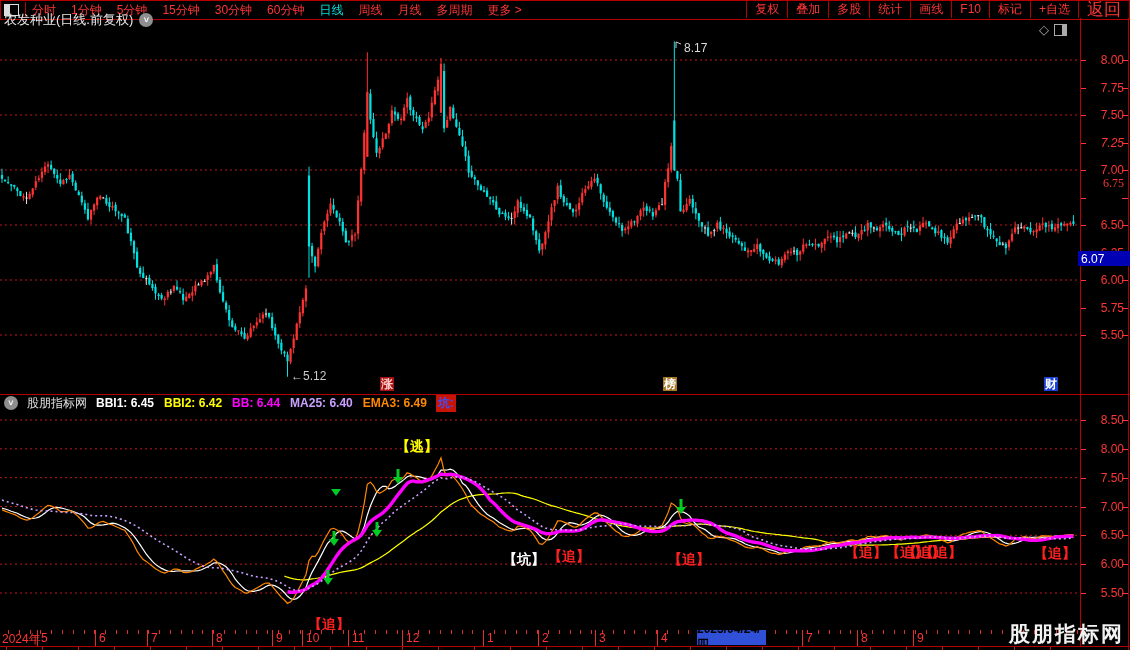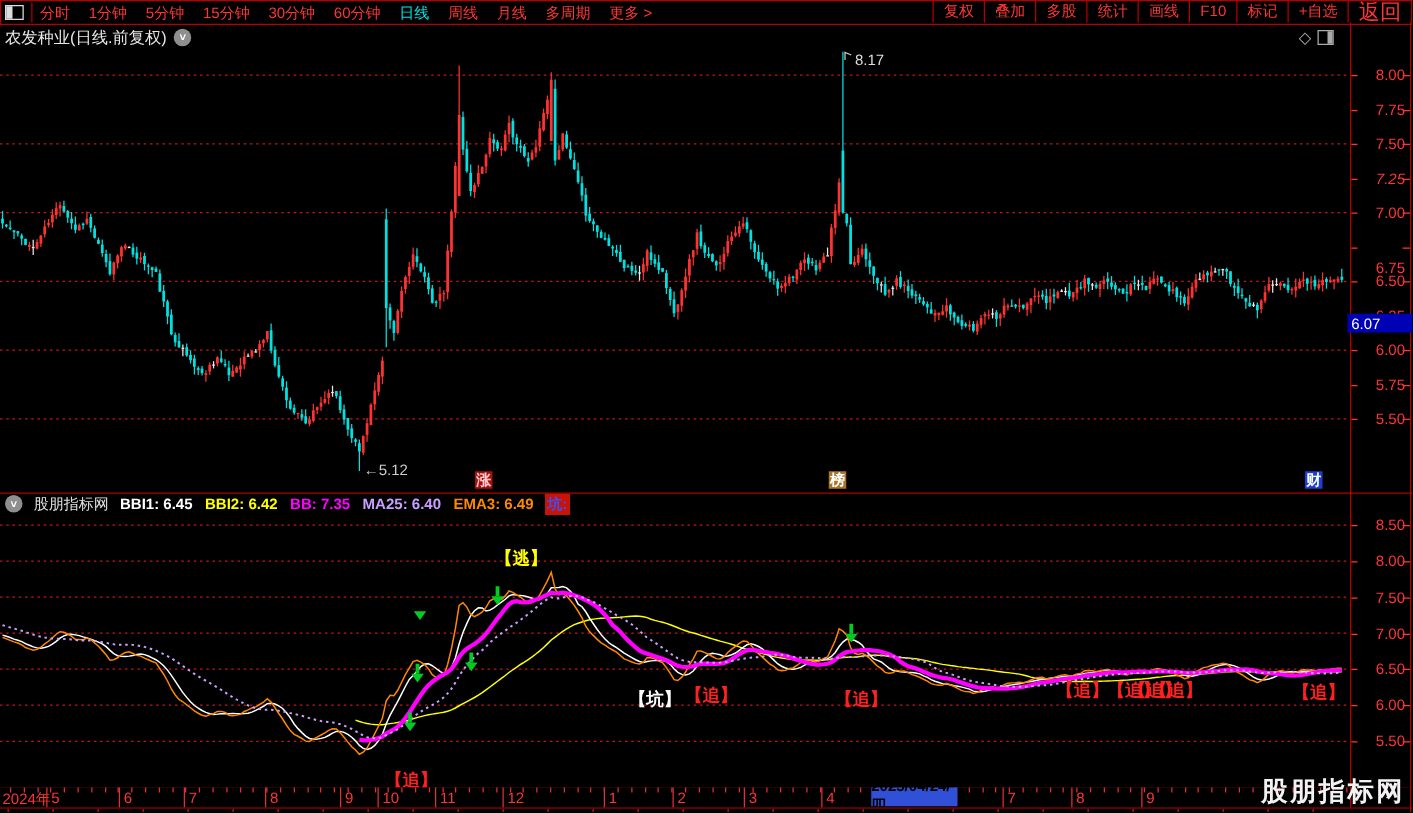--- a/index.html
+++ b/index.html
@@ -10,21 +10,21 @@
           display:flex;align-items:center;font-size:12px;color:#ff3535;background:#000;}
   #tf-icon{width:13px;height:10px;border:1px solid #ddd;margin:0 6px 0 3px;position:relative;}
   #tf-icon:before{content:"";position:absolute;left:0;top:0;width:5px;height:100%;background:#ddd;}
   .tfsep{width:1px;height:16px;background:#b40000;margin-right:6px;}
   #tflist{display:flex;gap:15px;}
   .tf{cursor:pointer;white-space:nowrap;}
   .tf.active{color:#00e2e2;}
   #rmenu{position:absolute;right:0;top:0;height:18px;display:flex;align-items:stretch;}
   .rm{display:flex;align-items:center;padding:0 8px;border-left:1px solid #b40000;cursor:pointer;white-space:nowrap;}
   
-  #titlerow{position:absolute;left:4px;top:21px;color:#e8e8e8;font-size:13px;display:flex;align-items:center;gap:6px;}
+  #titlerow{position:absolute;left:4px;top:11px;color:#e8e8e8;font-size:13px;display:flex;align-items:center;gap:6px;}
   .circ{width:14px;height:14px;border-radius:50%;background:#8f8f8f;color:#fff;font-size:9px;
         display:inline-flex;align-items:center;justify-content:center;font-weight:bold;}
   #titleicons{position:absolute;left:1039px;top:22px;display:flex;gap:5px;align-items:center;color:#aaa;font-size:13px;}
   #splitsq{width:11px;height:10px;border:1px solid #aaa;position:relative;}
   #splitsq:before{content:"";position:absolute;right:0;top:0;width:4px;height:100%;background:#aaa;}
   
   .hline{position:absolute;left:0;width:1130px;height:1px;background:#b40000;}
   .vline{position:absolute;width:1px;background:#b40000;}
   
   .axlab{position:absolute;color:#ff3535;font-size:12px;width:44px;text-align:right;}
@@ -825,21 +825,21 @@
       <div class="tick" style="left: 1122px; top: 87.5px; width: 6px;"></div>
       <div class="axlab" style="left: 1080px; top: 108px;">7.50</div>
       <div class="tick" style="left: 1081px; top: 115px; width: 5px;"></div>
       <div class="tick" style="left: 1122px; top: 115px; width: 6px;"></div>
       <div class="axlab" style="left: 1080px; top: 135.5px; font-style: italic;">7.25</div>
       <div class="tick" style="left: 1081px; top: 142.5px; width: 5px;"></div>
       <div class="tick" style="left: 1122px; top: 142.5px; width: 6px;"></div>
       <div class="axlab" style="left: 1080px; top: 163px;">7.00</div>
       <div class="tick" style="left: 1081px; top: 170px; width: 5px;"></div>
       <div class="tick" style="left: 1122px; top: 170px; width: 6px;"></div>
-      <div class="axlab" style="left: 1080px; top: 207px;">6.75</div>
+      <div class="axlab" style="left: 1080px; top: 176px; font-family: Liberation Serif, serif;">6.75</div>
       <div class="tick" style="left: 1081px; top: 197.5px; width: 5px;"></div>
       <div class="tick" style="left: 1122px; top: 197.5px; width: 6px;"></div>
       <div class="axlab" style="left: 1080px; top: 218px;">6.50</div>
       <div class="tick" style="left: 1081px; top: 225px; width: 5px;"></div>
       <div class="tick" style="left: 1122px; top: 225px; width: 6px;"></div>
       <div class="axlab" style="left: 1080px; top: 245.5px;">6.25</div>
       <div class="tick" style="left: 1081px; top: 252.5px; width: 5px;"></div>
       <div class="tick" style="left: 1122px; top: 252.5px; width: 6px;"></div>
       <div class="axlab" style="left: 1080px; top: 273px;">6.00</div>
       <div class="tick" style="left: 1081px; top: 280px; width: 5px;"></div>
@@ -858,21 +858,21 @@
     </div>
   <div id="pricemarker">6.07</div>
 
   <div class="hline" style="top:394px"></div>
   <div id="indrow">
     <span class="circ">˅</span>
     <span style="color:#e0e0e0">股朋指标网</span>
     <span id="indvals" style="display: flex; gap: 10px;">
         <span class="indval" style="color: rgb(255, 255, 255);">BBI1: 6.45</span>
         <span class="indval" style="color: rgb(255, 255, 0);">BBI2: 6.42</span>
-        <span class="indval" style="color: rgb(255, 0, 255);">BB: 7.35</span>
+        <span class="indval" style="color: rgb(255, 0, 255);">BB: 6.44</span>
         <span class="indval" style="color: rgb(201, 160, 255);">MA25: 6.40</span>
         <span class="indval" style="color: rgb(255, 136, 0);">EMA3: 6.49</span>
       </span>
     <span id="kengbadge" style="background: rgb(200, 20, 0); color: rgb(60, 80, 255);">坑:</span>
   </div>
 
   <svg id="lowsvg" width="1082" height="222" style="top:408px">
       <g>
         <line x1="0" y1="12" x2="1080" y2="12" stroke="#c01818" stroke-width="1" stroke-dasharray="2 3"></line>
         <line x1="0" y1="40.8335" x2="1080" y2="40.8335" stroke="#c01818" stroke-width="1" stroke-dasharray="2 3"></line>

